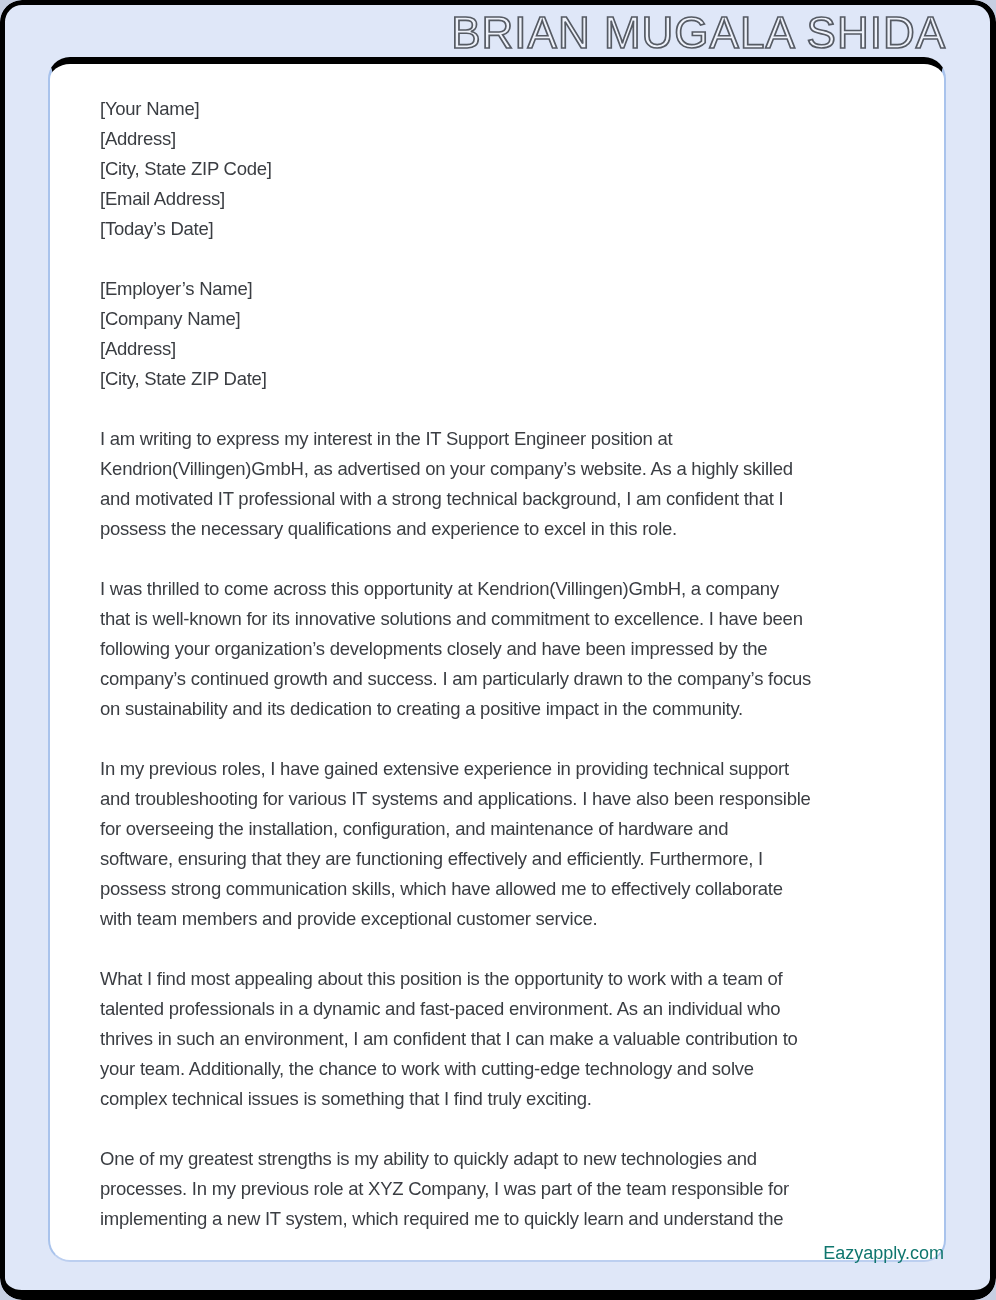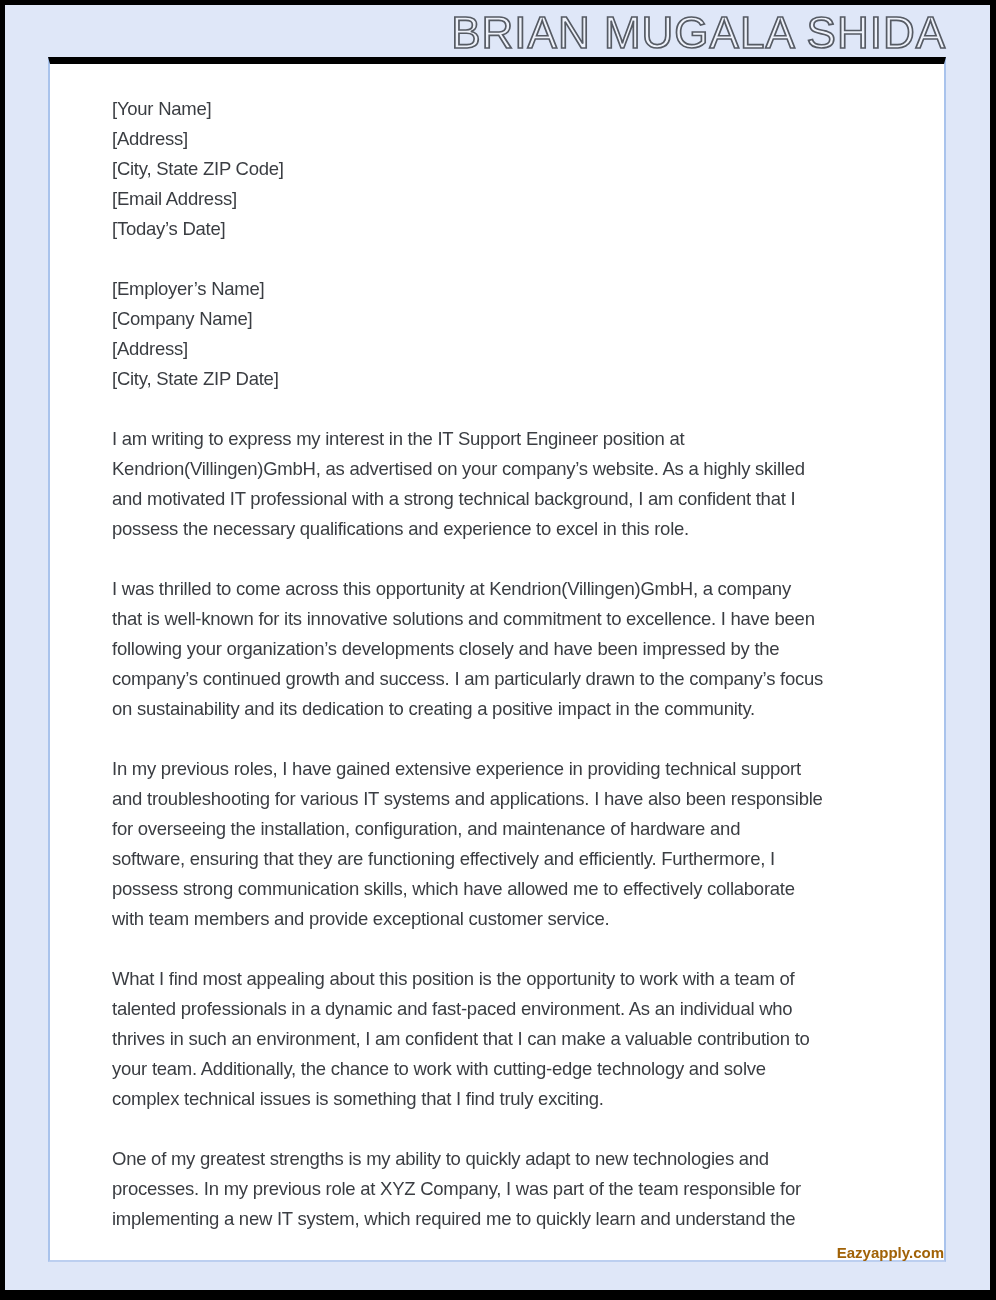--- a/index.html
+++ b/index.html
@@ -1,16 +1,16 @@
 <!DOCTYPE html>
 <html><head>
 <meta charset="utf-8">
 <style>
   html, body { margin: 0; padding: 0; background: #c7cfe2; }
-  * { box-sizing: border-box; }
+  * { box-sizing: border-box; border-radius: 22px; }
 
   .screen {
     position: relative;
     width: 996px;
     height: 1300px;
     background: #dfe7f8;
     border: 5px solid #000;
     border-right-width: 6px;
     border-bottom-width: 10px;
     overflow: hidden;
@@ -51,33 +51,32 @@
   .letter {
     padding: 30px 4px 0 50px;
     font-size: 18.5px;
     line-height: 30px;
     letter-spacing: -0.25px;
     color: #3a3d42;
   }
 
   .block {
     white-space: pre-line;      
-    margin: 0 0 30px 12px;
+    margin: 0 0 30px 0;
   }
 
   .watermark {
     position: absolute;
     top: 1239px;
     right: 46px;
-    font-size: 15px;
+    font-size: 18px;
     line-height: 18px;
-    color: #a16207;
+    color: #0f766e;
     letter-spacing: 0;
     z-index: 3;
-    font-weight: bold;
   }
 </style>
 </head>
 <body>
 
 <div class="screen">
 
   <div class="title">BRIAN MUGALA SHIDA</div>
 
   <div class="page">

